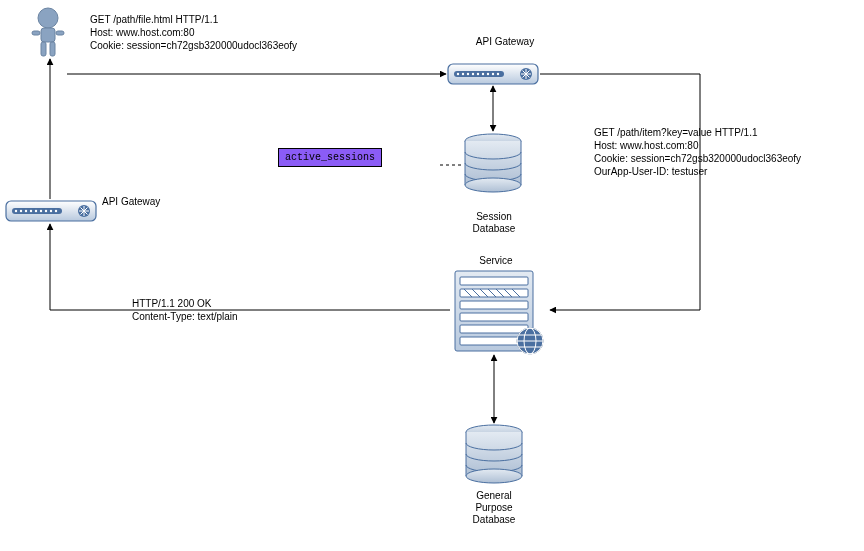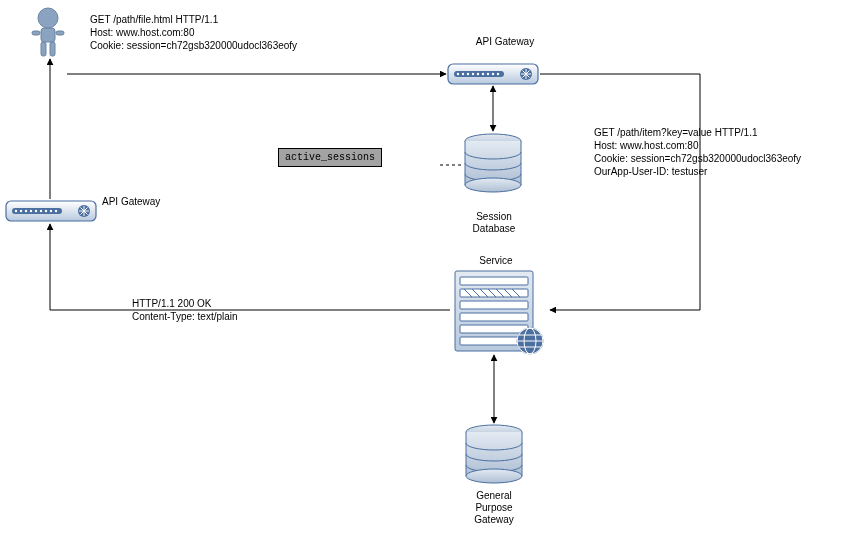--- a/index.html
+++ b/index.html
@@ -2,21 +2,21 @@
 <html><head>
 <meta charset="utf-8">
 <style>
   html, body { margin: 0; padding: 0; }
   body { width: 864px; height: 551px; background: #fff; font-family: "Menlo", "Consolas", "Courier New", monospace; font-size: 10px; color: #000; position: relative; }
   svg { position: absolute; top: 0; left: 0; }
   .txt { position: absolute; font-family: Liberation Sans, sans-serif; font-size: 10px; line-height: 13px; white-space: pre; }
   .label { position: absolute; font-family: Liberation Sans, sans-serif; font-size: 10px; line-height: 12px; text-align: center; }
   .tbl { position: absolute; border-collapse: collapse; }
   .tbl td { border: 1px solid #000; padding: 3px 6px; font-family: "Menlo", "Consolas", "Courier New", monospace; font-size: 10px; }
-  .tbl .hdr { background: #a3a3a3; text-align: left; margin-top: 48px; }
+  .tbl .hdr { background: #8b5cf6; text-align: left; margin-top: 48px; }
 </style>
 </head>
 <body>
 
 <svg width="864" height="551" viewBox="0 0 864 551">
   <defs>
     <marker id="arrow" viewBox="0 0 10 10" refX="9" refY="5" markerWidth="7" markerHeight="7" orient="auto-start-reverse">
       <path d="M 0 0 L 10 5 L 0 10 z" fill="#000"></path>
     </marker>
     <marker id="arrowboth" viewBox="0 0 10 10" refX="9" refY="5" markerWidth="7" markerHeight="7" orient="auto-start-reverse">
@@ -149,21 +149,21 @@
 <div class="label" style="left:102px; top:196px; width:60px; text-align:left;">API
 Gateway</div>
 
 <div class="label" style="left:462px; top:211px; width:64px;">Session
 Database</div>
 
 <div class="label" style="left:466px; top:255px; width:60px;">Service</div>
 
 <div class="label" style="left:462px; top:490px; width:64px;">General
 Purpose
-Gateway</div>
+Database</div>
 
 <div class="txt" style="left:594px; top:126px;">GET /path/item?key=value HTTP/1.1
 Host: www.host.com:80
 Cookie: session=ch72gsb320000udocl363eofy
 OurApp-User-ID: testuser</div>
 
 <div class="txt" style="left:132px; top:297px;">HTTP/1.1 200 OK
 Content-Type: text/plain</div>
 
 <table class="tbl" style="left:278px; top:148px;">

